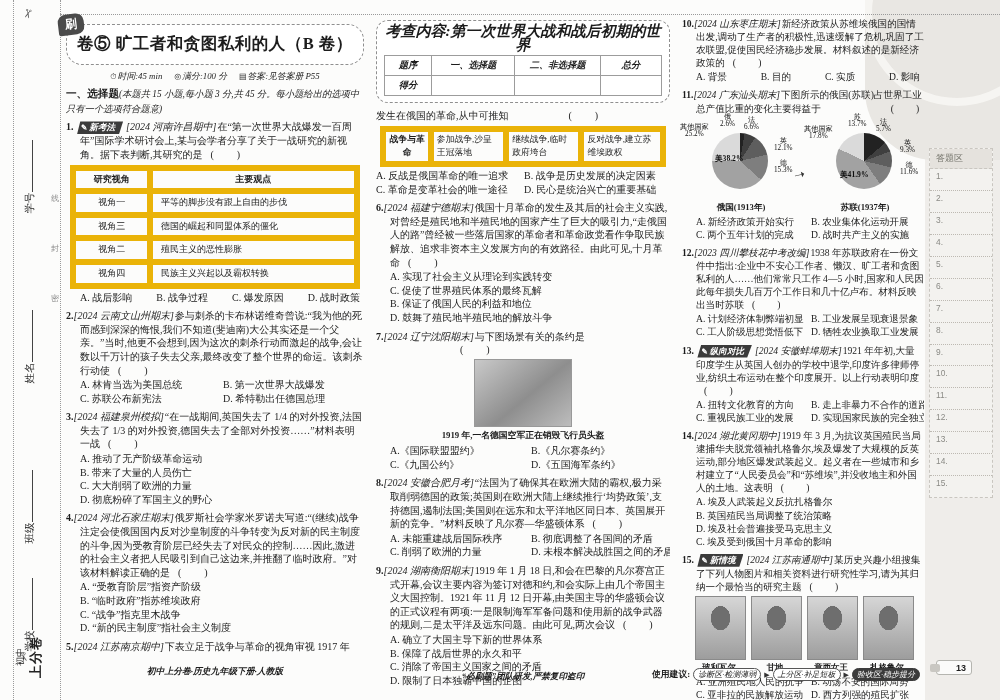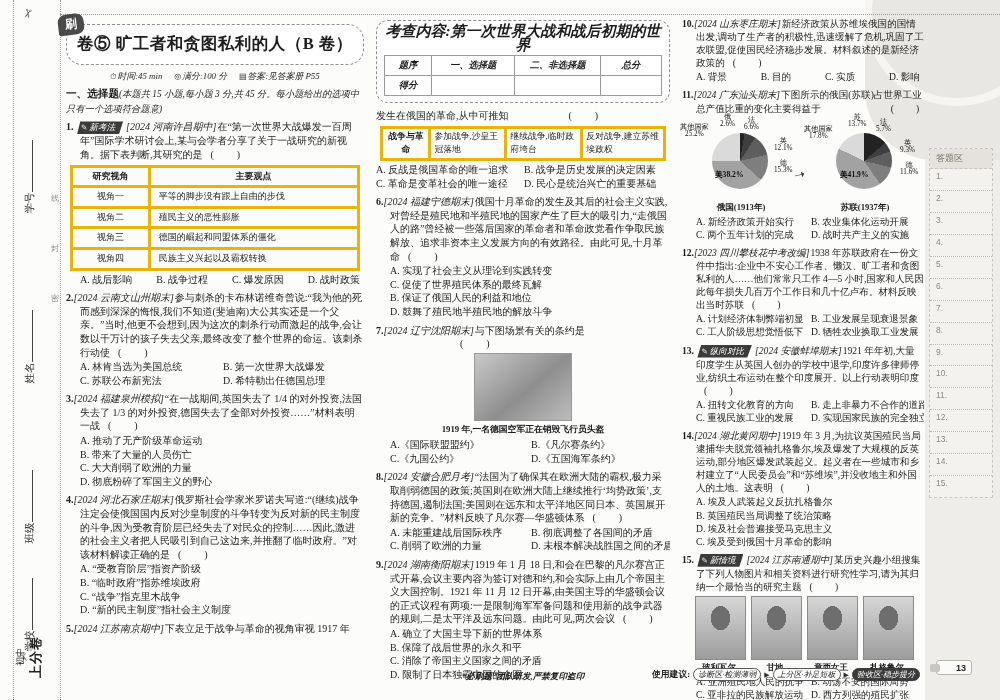--- a/index.html
+++ b/index.html
@@ -47,31 +47,31 @@
   .section{margin:1px 0 4px;}
   .section b{font-size:10.6px;}
   .section span{font-size:9.3px;font-style:italic;}
   
   .q{margin-bottom:5px;}
   .stem{margin:1px 0;padding-left:14px;text-indent:-14px;}
   .qn{font-weight:bold;}
   .src{font-style:italic;margin-right:1px;}
   .br{margin-left:8px;letter-spacing:1px;}
   .badge{display:inline-block;background:#3b3b3b;color:#fff;
-         font-family:"Liberation Sans",sans-serif;font-size:8.6px;font-weight:normal;
+         font-family:"Liberation Sans",sans-serif;font-size:8.6px;font-weight:bold;
          font-style:italic;padding:0 8px 0 4px;margin:0 3px 0 1px;line-height:12px;
          clip-path:polygon(7% 0,100% 0,91% 100%,0 100%);text-indent:0;}
   .badge .bicon{font-style:normal;font-size:7.5px;margin-right:2px;}
   .opts{display:grid;grid-template-columns:1fr 1fr;padding-left:14px;column-gap:2px;}
   .opts.one{grid-template-columns:1fr;}
   .opts.inline4{display:flex;justify-content:space-between;padding-right:4px;}
   .opt{white-space:nowrap;overflow:hidden;}
   
   .qtable{width:97%;margin:3px auto 2px;border-collapse:collapse;}
-  .qtable th,.qtable td{border:3px solid #eab308;font-size:9px;padding:2px 3px;text-align:center;}
+  .qtable th,.qtable td{border:6px solid #eab308;font-size:9px;padding:2px 3px;text-align:center;}
   .qtable th{font-weight:bold;}
   .qtable.views td:nth-child(2){text-align:left;padding-left:8px;}
   .qtable.war td{font-size:8.8px;text-align:left;padding:1px 3px;}
   .qtable.war td:first-child{font-weight:bold;width:17%;text-align:center;}
   
   .info-box{border:1.4px dashed #8f8f8f;border-radius:12px;padding:4px 7px 6px;
             margin-bottom:6px;background:#fff;}
   .scope{text-align:center;font-weight:bold;font-style:italic;font-size:15px;margin-bottom:3px;}
   .itable{width:100%;border-collapse:collapse;}
   .itable td{border:1px solid #9c9c9c;height:17px;font-size:9.3px;font-style:italic;
@@ -178,26 +178,26 @@
           <th style="width:27%">研究视角</th>
           <th>主要观点</th>
         </tr>
           </thead>
         <tbody>
             <tr>
               <td>视角一</td>
               <td>平等的脚步没有跟上自由的步伐</td>
             </tr>
             <tr>
+              <td>视角三</td>
+              <td>德国的崛起和同盟体系的僵化</td>
+            </tr>
+            <tr>
               <td>视角二</td>
               <td>殖民主义的恶性膨胀</td>
-            </tr>
-            <tr>
-              <td>视角三</td>
-              <td>德国的崛起和同盟体系的僵化</td>
             </tr>
             <tr>
               <td>视角四</td>
               <td>民族主义兴起以及霸权转换</td>
             </tr>
           </tbody>
       </table>
       <div class="opts inline4">
           <span class="opt">A. 战后影响</span>
           <span class="opt">B. 战争过程</span>
@@ -354,21 +354,21 @@
               <span>6.6%</span>
             </span>
           <span class="plabel" style="left:92px;top:22px">
               <span>英</span>
               <span>12.1%</span>
             </span>
           <span class="plabel" style="left:92px;top:44px">
               <span>德</span>
               <span>15.3%</span>
             </span>
-          <span class="pin" style="left:33px;top:52px"><span>美</span><span>38.2%</span></span>
+          <span class="pin" style="left:33px;top:36px"><span>美</span><span>38.2%</span></span>
           <div class="pie-cap">俄国(1913年)</div>
         </div>
         <span class="pie-arrow">➝</span>
         <div class="pie-block pb2">
           <div class="pie" style="background: conic-gradient(rgb(34, 34, 34) 0deg, rgb(34, 34, 34) 49.32deg, rgb(63, 63, 63) 49.32deg, rgb(63, 63, 63) 69.84deg, rgb(94, 94, 94) 69.84deg, rgb(94, 94, 94) 103.32deg, rgb(126, 126, 126) 103.32deg, rgb(126, 126, 126) 145.08deg, rgb(162, 162, 162) 145.08deg, rgb(162, 162, 162) 295.92deg, rgb(218, 218, 218) 295.92deg, rgb(218, 218, 218) 360deg);"></div>
           <span class="plabel" style="left:-2px;top:10px">
               <span>其他国家</span>
               <span>17.8%</span>
             </span>
           <span class="plabel" style="left:42px;top:-2px">
@@ -474,20 +474,21 @@
         <div class="ans-row">9.</div>
         <div class="ans-row">10.</div>
         <div class="ans-row">11.</div>
         <div class="ans-row">12.</div>
         <div class="ans-row">13.</div>
         <div class="ans-row">14.</div>
         <div class="ans-row">15.</div>
       </div>
   </div>
 
+  <div class="f-left">初中上分卷·历史九年级下册·人教版</div>
   <div class="f-mid">“必刷题”团队研发,严禁复印盗印</div>
   <div class="f-right">
     <span class="ulabel">使用建议:</span>
     <span class="ub">诊断区·检测薄弱</span>
     <span class="uarr">▶</span>
     <span class="ub">上分区·补足短板</span>
     <span class="uarr">▶</span>
     <span class="ub dark">验收区·稳步提分</span>
   </div>
   <div class="page-badge">13</div>

